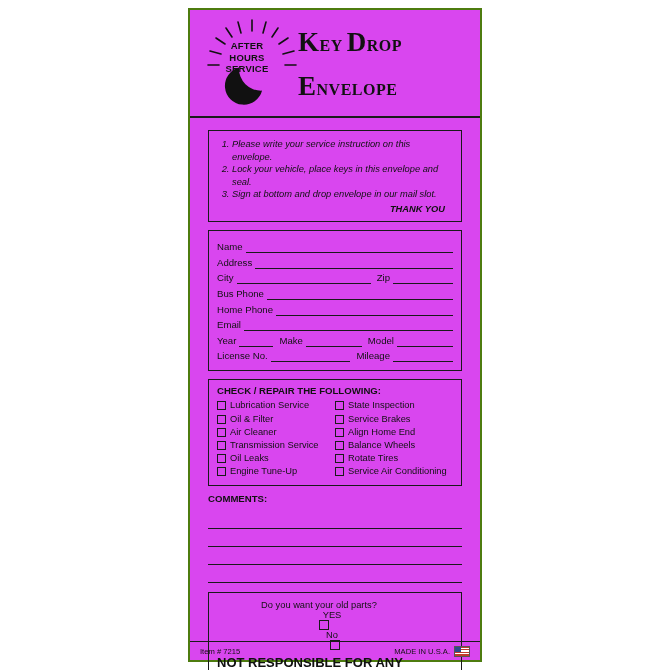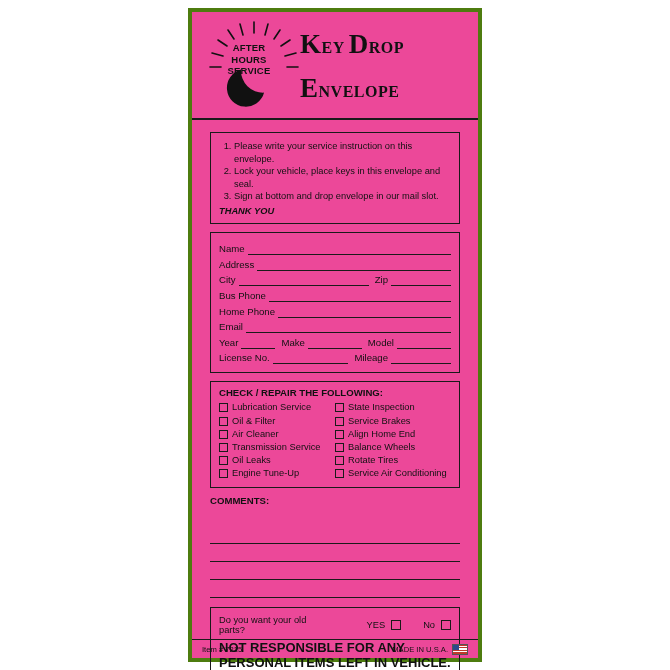--- a/index.html
+++ b/index.html
@@ -18,22 +18,22 @@
     width: 670px;
     height: 670px;
     background: #ffffff;
   }
   .envelope {
     position: absolute;
     left: 188px;
     top: 8px;
     width: 294px;
     height: 654px;
-    background: #ec4899;
-    border: 4px solid #4d7c0f;
+    background: #d946ef;
+    border: 2px solid #4d7c0f;
     box-sizing: border-box;
     color: #111;
   }
   
   .header {
     position: relative;
     height: 108px;
     border-bottom: 2px solid #1a1a1a;
     box-sizing: border-box;
   }
@@ -76,23 +76,25 @@
   .instructions {
     margin: 12px 18px 0 18px;
     border: 1px solid #1a1a1a;
     padding: 7px 8px 5px 8px;
     font-size: 9.3px;
     line-height: 12.6px;
   }
   .instructions ol {
     margin: 0;
     padding-left: 15px;
+    font-style: italic;
   }
   .instructions li { margin: 0; }
   .thankyou {
+    text-align: right;
     font-style: italic;
     font-weight: bold;
     font-size: 9.3px;
     margin-top: 2px;
     padding-right: 8px;
   }
   
   .fields {
     margin: 8px 18px 0 18px;
     border: 1px solid #1a1a1a;
@@ -150,37 +152,38 @@
     flex: 0 0 7px;
     background: transparent;
   }
   
   .comments-wrap {
     margin: 7px 18px 0 18px;
   }
   .comments-label {
     font-size: 9.6px;
     font-weight: bold;
-    margin-bottom: 20px;
+    margin-bottom: 7px;
   }
   .cline {
     border-bottom: 1px solid #1a1a1a;
     height: 17px;
   }
   
   .bottom {
     margin: 9px 18px 0 18px;
     border: 1px solid #1a1a1a;
     padding: 7px 8px 6px 8px;
   }
   .oldparts {
     display: flex;
     align-items: center;
     font-size: 9.3px;
     margin-bottom: 5px;
+    flex-direction: column;
   }
   .oldparts .q { margin-right: 32px; }
   .oldparts .yes { margin-right: 6px; }
   .oldparts .ybox {
     width: 8px; height: 8px; border: 1px solid #1a1a1a; display:inline-block;
     margin-right: 22px;
   }
   .oldparts .nbox {
     width: 8px; height: 8px; border: 1px solid #1a1a1a; display:inline-block;
   }

